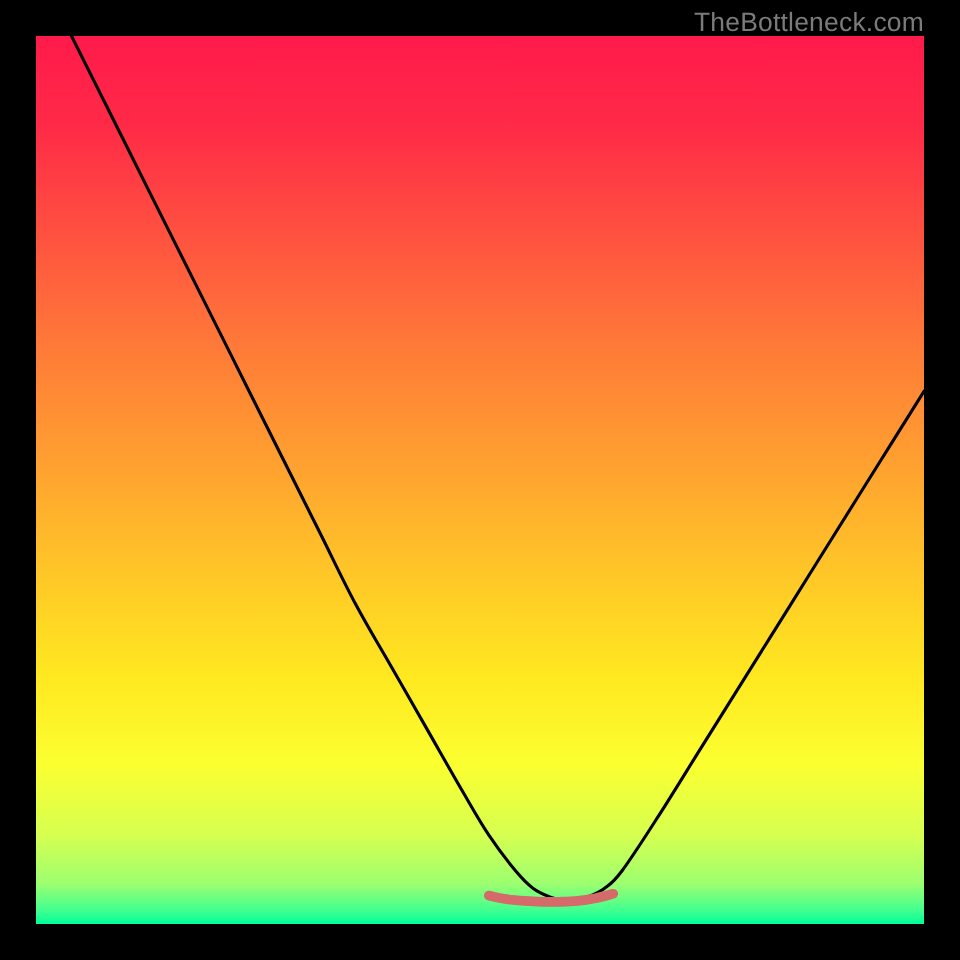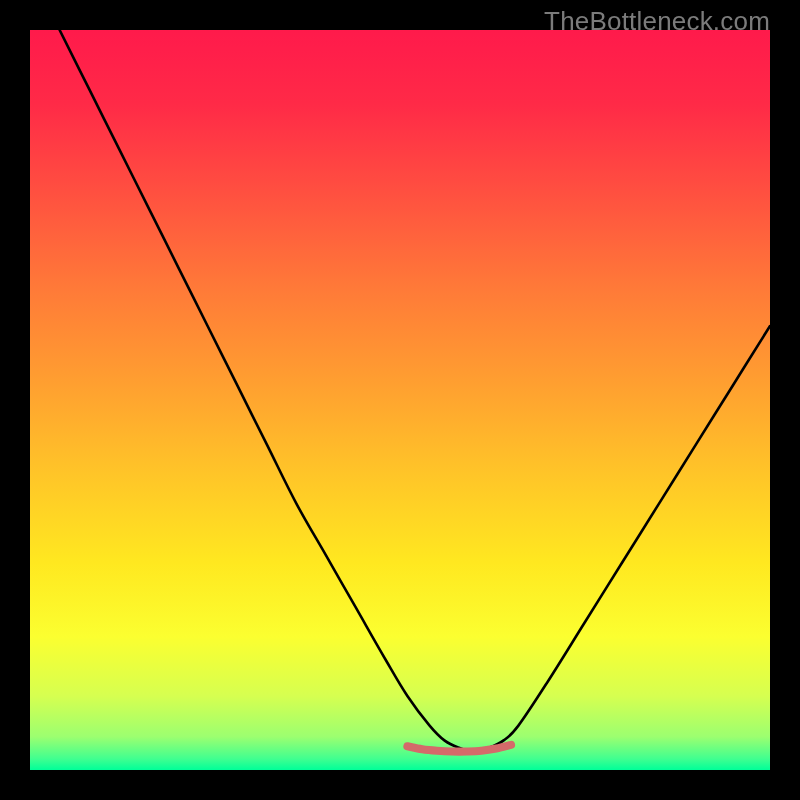--- a/index.html
+++ b/index.html
@@ -30,21 +30,21 @@
     left: 0;
     top: 0;
     width: 100%;
     height: 100%;
   }
   .watermark {
     position: absolute;
     top: 6px;
     right: 30px;
     color: #7b7b7b;
-    font-size: 26px;
+    font-size: 22px;
     font-weight: 500;
     letter-spacing: 0.2px;
   }
   svg.curve {
     position: absolute;
     left: 0;
     top: 0;
     width: 100%;
     height: 100%;
   }

